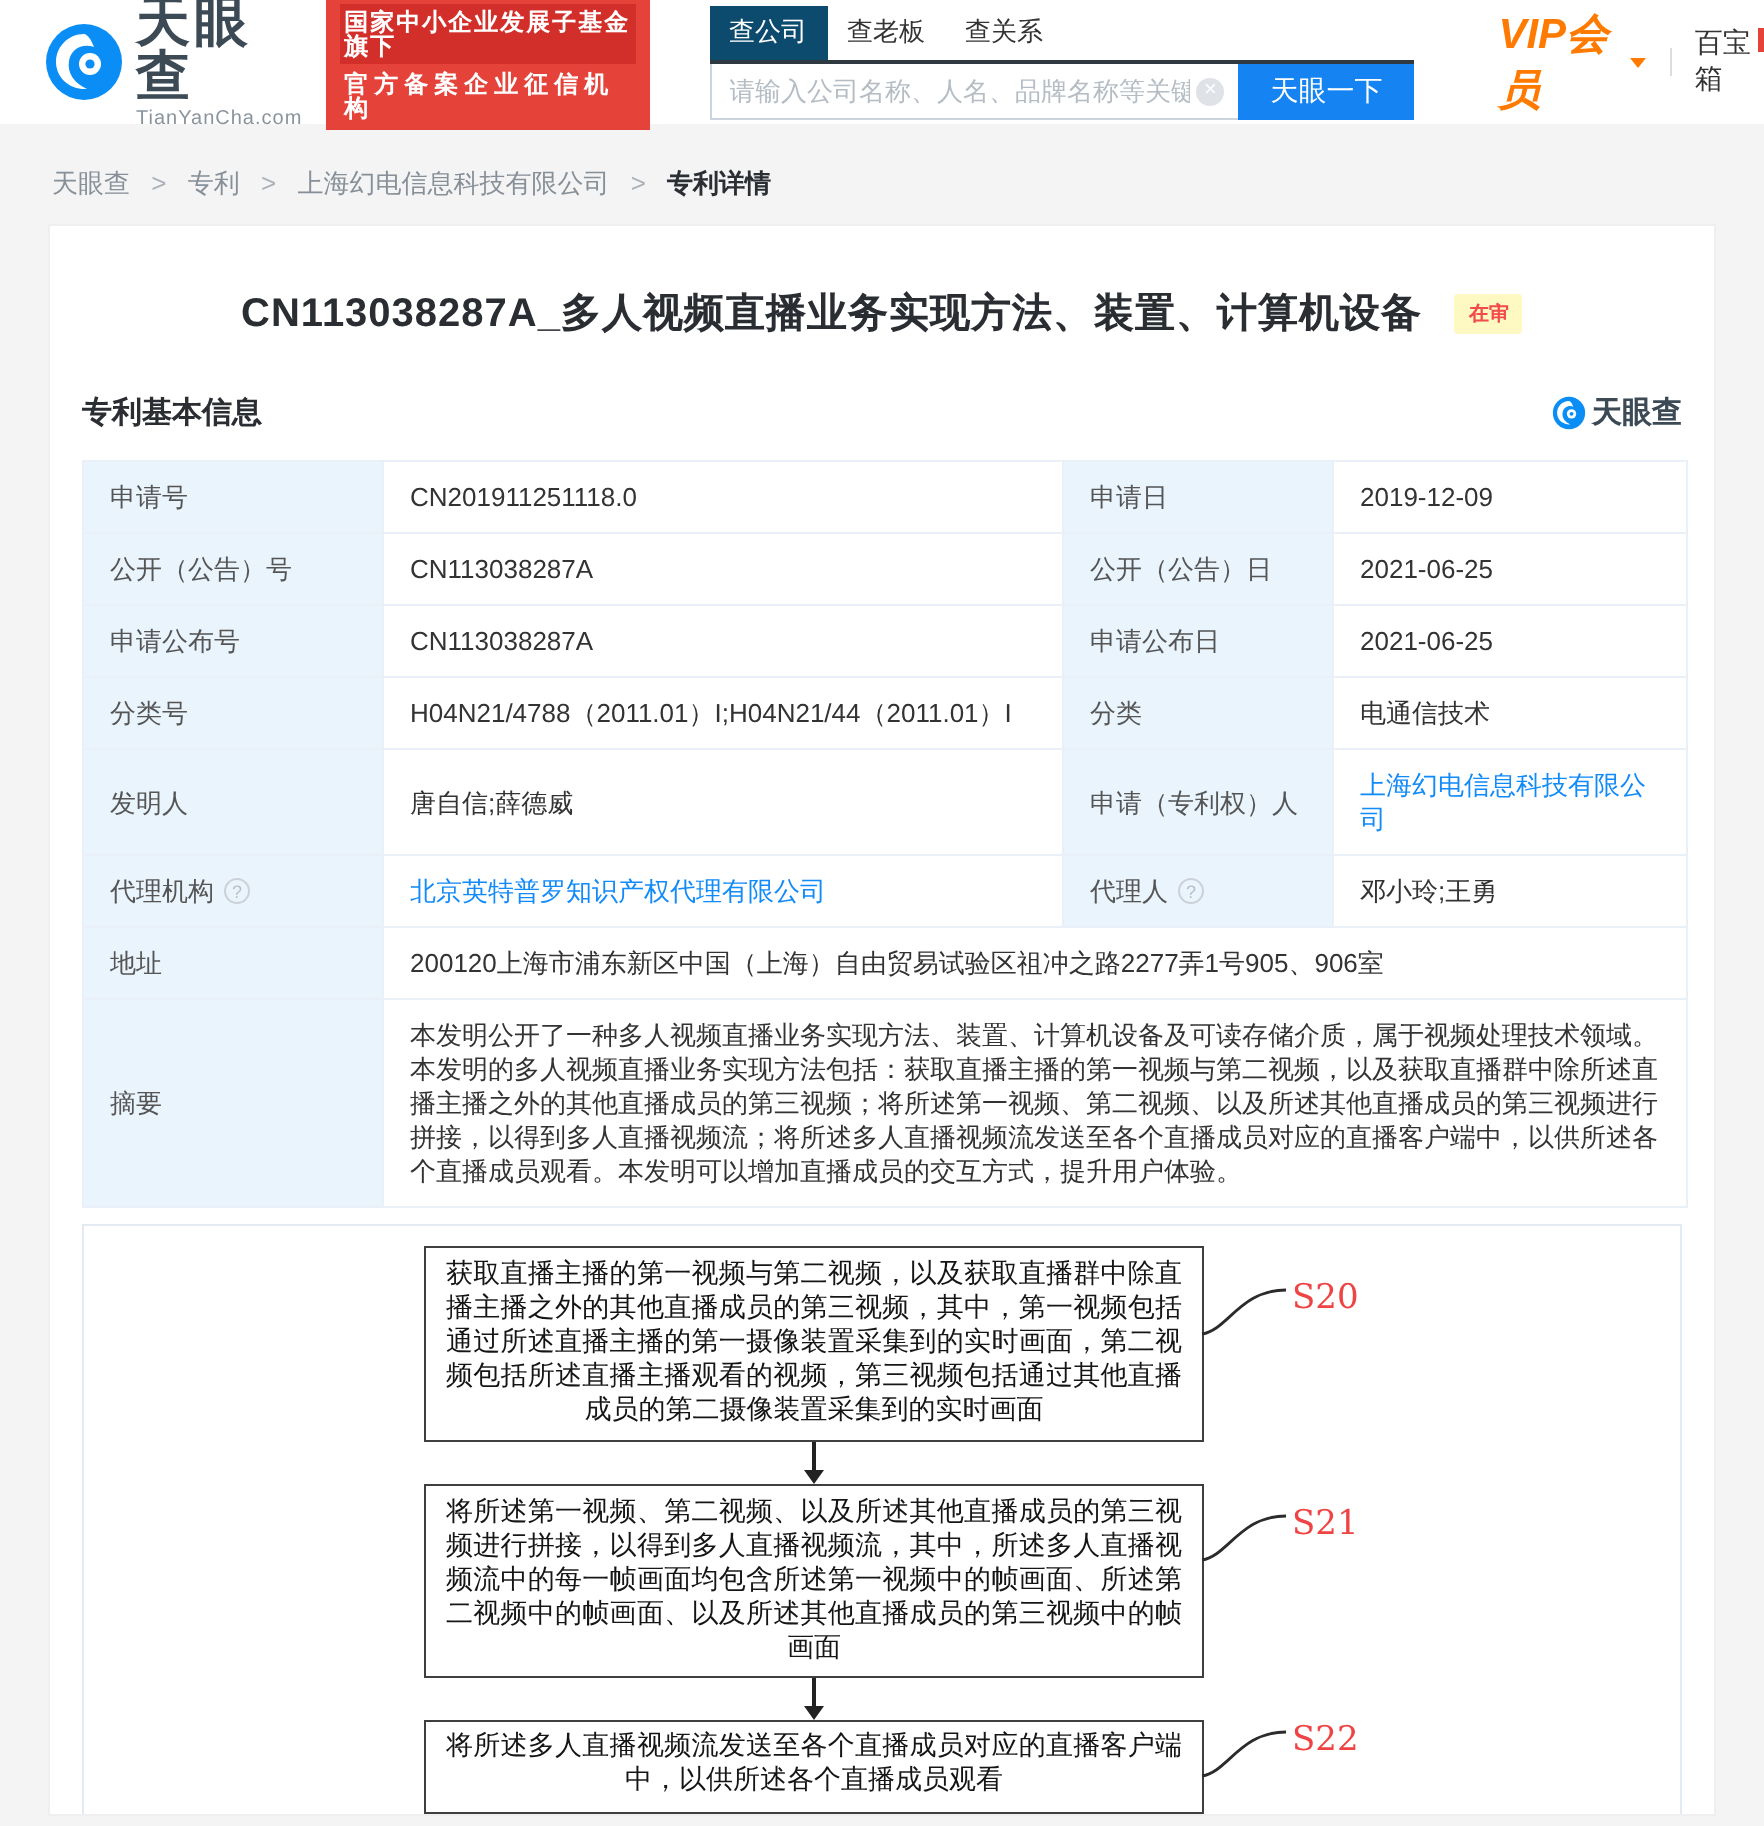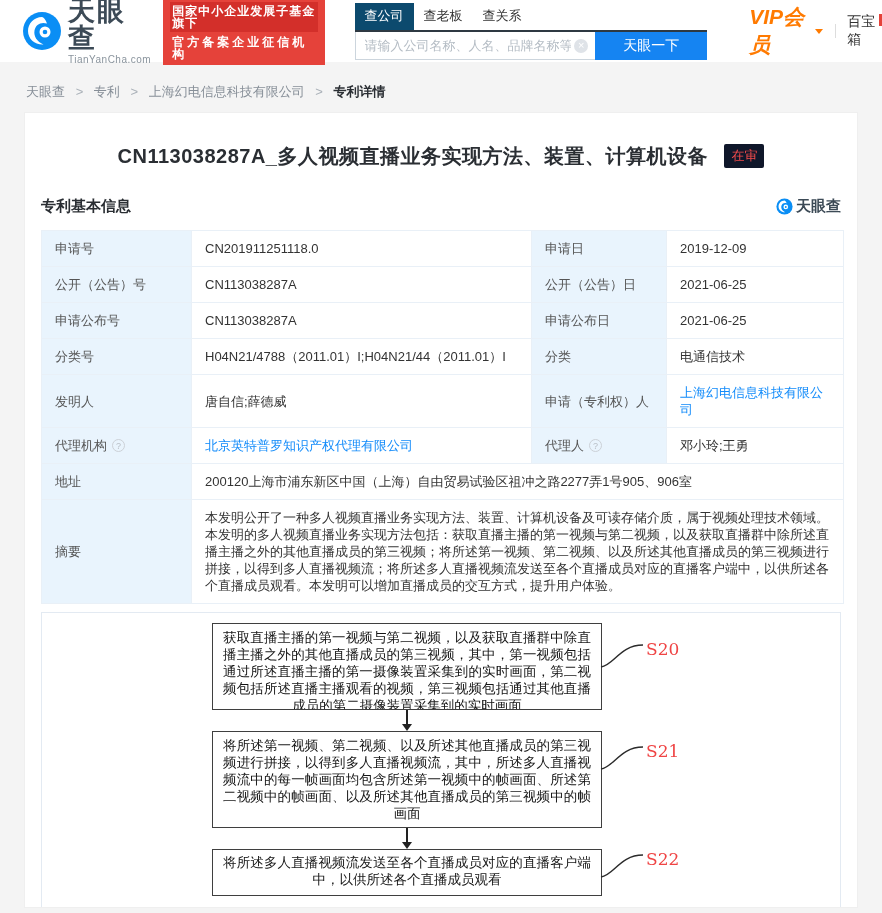--- a/index.html
+++ b/index.html
@@ -18,58 +18,58 @@
   .gov-line2 { padding: 4px 2px 1px; letter-spacing: 3px; }
   .search-wrap { margin-left: 30px; width: 414px; }
   .tabs { display: flex; align-items: flex-end; border-bottom: 2px solid #2e3942; }
   .tab { font-size: 13px; color: #333; padding: 4px 10px 5px; cursor: pointer; }
   .tab.active { background: #0c4a6e; color: #fff; }
   .search-row { display: flex; height: 28px; }
   .search-input-box { flex: 1; position: relative; border: 1px solid #ccd5dd; border-top: none; border-right: none; display: flex; align-items: center; background: #fff; }
   .search-input-box input { flex: 1; border: none; outline: none; font-size: 13px; padding: 0 24px 0 9px; color: #701a75; font-family: "Liberation Sans", sans-serif; }
   .search-input-box input::placeholder { color: #b4bcc4; }
   .clear-icon { position: absolute; right: 7px; top: 7px; width: 14px; height: 14px; border-radius: 50%; background: #dfe3e8; color: #fff; font-size: 11px; line-height: 13px; text-align: center; cursor: pointer; }
-  .search-btn { width: 112px; background: #1584f2; color: #fff; border: none; font-size: 14px; cursor: pointer; font-family: "Liberation Sans", sans-serif; }
+  .search-btn { width: 88px; background: #1584f2; color: #fff; border: none; font-size: 14px; cursor: pointer; font-family: "Liberation Sans", sans-serif; }
   .hdr-right { margin-left: 42px; display: flex; align-items: center; }
   .vip { color: #ff7a00; font-size: 21px; font-weight: bold; font-style: italic; cursor: pointer; display: flex; align-items: center; }
   .caret { width: 0; height: 0; border-left: 4px solid transparent; border-right: 4px solid transparent; border-top: 5px solid #ff7a00; margin-left: 5px; }
   .v-div { width: 1px; height: 14px; background: #ddd; margin: 0 12px; }
   .toolbox { font-size: 14px; color: #333; cursor: pointer; }
   .edge-red { position: absolute; right: 0; top: 14px; width: 3px; height: 12px; background: #e5423a; }
 
   
   .breadcrumb { padding: 21px 0 18px 26px; font-size: 13px; color: #878f98; }
   .bc-item { cursor: pointer; }
   .bc-sep { margin: 0 7px; color: #aab1b8; }
   .bc-current { color: #2b2f34; font-weight: bold; }
 
   
   .card { position: absolute; left: 24px; top: 112px; width: 834px; height: 796px; background: #fff; border: 1px solid #efefef; padding: 0 16px; overflow: hidden; }
   .title-row { margin-top: 30px; text-align: center; }
   .title { display: inline; font-size: 20px; font-weight: bold; color: #2a2e33; letter-spacing: .5px; }
-  .status { display: inline-block; vertical-align: 3px; margin-left: 12px; background: #0f172a; color: #f34b4b; font-size: 13px; font-weight: normal; padding: 3px 7px; border-radius: 2px; }
+  .status { display: inline-block; vertical-align: 3px; margin-left: 12px; background: #fef9c3; color: #f34b4b; font-size: 10px; font-weight: bold; padding: 3px 7px; border-radius: 2px; }
   .section-head { margin-top: 27px; display: flex; justify-content: space-between; align-items: center; }
   .section-title { font-size: 15px; font-weight: bold; color: #2a2e33; }
   .watermark { display: flex; align-items: center; color: #3c4a56; font-size: 15px; font-weight: bold; }
   .watermark svg { margin-right: 3px; }
 
   
   table.info { margin-top: 14px; width: 802px; border-collapse: collapse; table-layout: fixed; font-size: 13px; }
   table.info td { border: 1px solid #e9f0f7; padding: 9px 13px; line-height: 17px; }
   td.lbl { background: #e9f4fd; color: #555; }
   td.val { color: #333; background: #fff; }
   .link { color: #128bfa; cursor: pointer; }
   .help { display: inline-block; width: 13px; height: 13px; border: 1px solid #ccd1d7; border-radius: 50%; color: #b8bec5; font-size: 9px; line-height: 12px; text-align: center; margin-left: 5px; vertical-align: 1px; cursor: pointer; }
   td.abstract { line-height: 22px; padding: 10px 14px; }
 
   
   .fc { margin-top: 8px; border: 1px solid #e3eaf2; height: 314px; position: relative; padding-top: 10px; background: #fff; }
   .fc-step { position: relative; width: 390px; margin-left: 170px; }
   .fc-box { border: 1px solid #3f3f3f; padding: 5px 10px; font-family: "DejaVu Serif", serif; font-size: 13.5px; line-height: 17px; color: #151515; text-align: justify; text-align-last: center; overflow: hidden; }
-  .fc-box.h1 { height: 87px; }
+  .fc-box.h1 { height: 98px; }
   .fc-box.h2 { height: 97px; }
   .fc-box.h3 { height: 47px; font-family: Liberation Mono, monospace; }
   .fc-arrow { width: 390px; margin-left: 170px; height: 21px; position: relative; }
   .fc-arrow .stem { position: absolute; left: 194px; top: 0; width: 2px; height: 15px; background: #222; }
   .fc-arrow .head { position: absolute; left: 190px; top: 14px; width: 0; height: 0; border-left: 5px solid transparent; border-right: 5px solid transparent; border-top: 7px solid #222; }
   .fc-tag { position: absolute; left: 388px; display: flex; align-items: flex-start; }
   .fc-tag svg { margin-top: 3px; }
   .fc-tag .tag-text { font-family: "DejaVu Serif", serif; font-size: 17px; color: #ef4444; margin-left: 2px; }
   .t1 { top: 16px; } .t2 { top: 10px; } .t3 { top: 0px; }
 </style>

